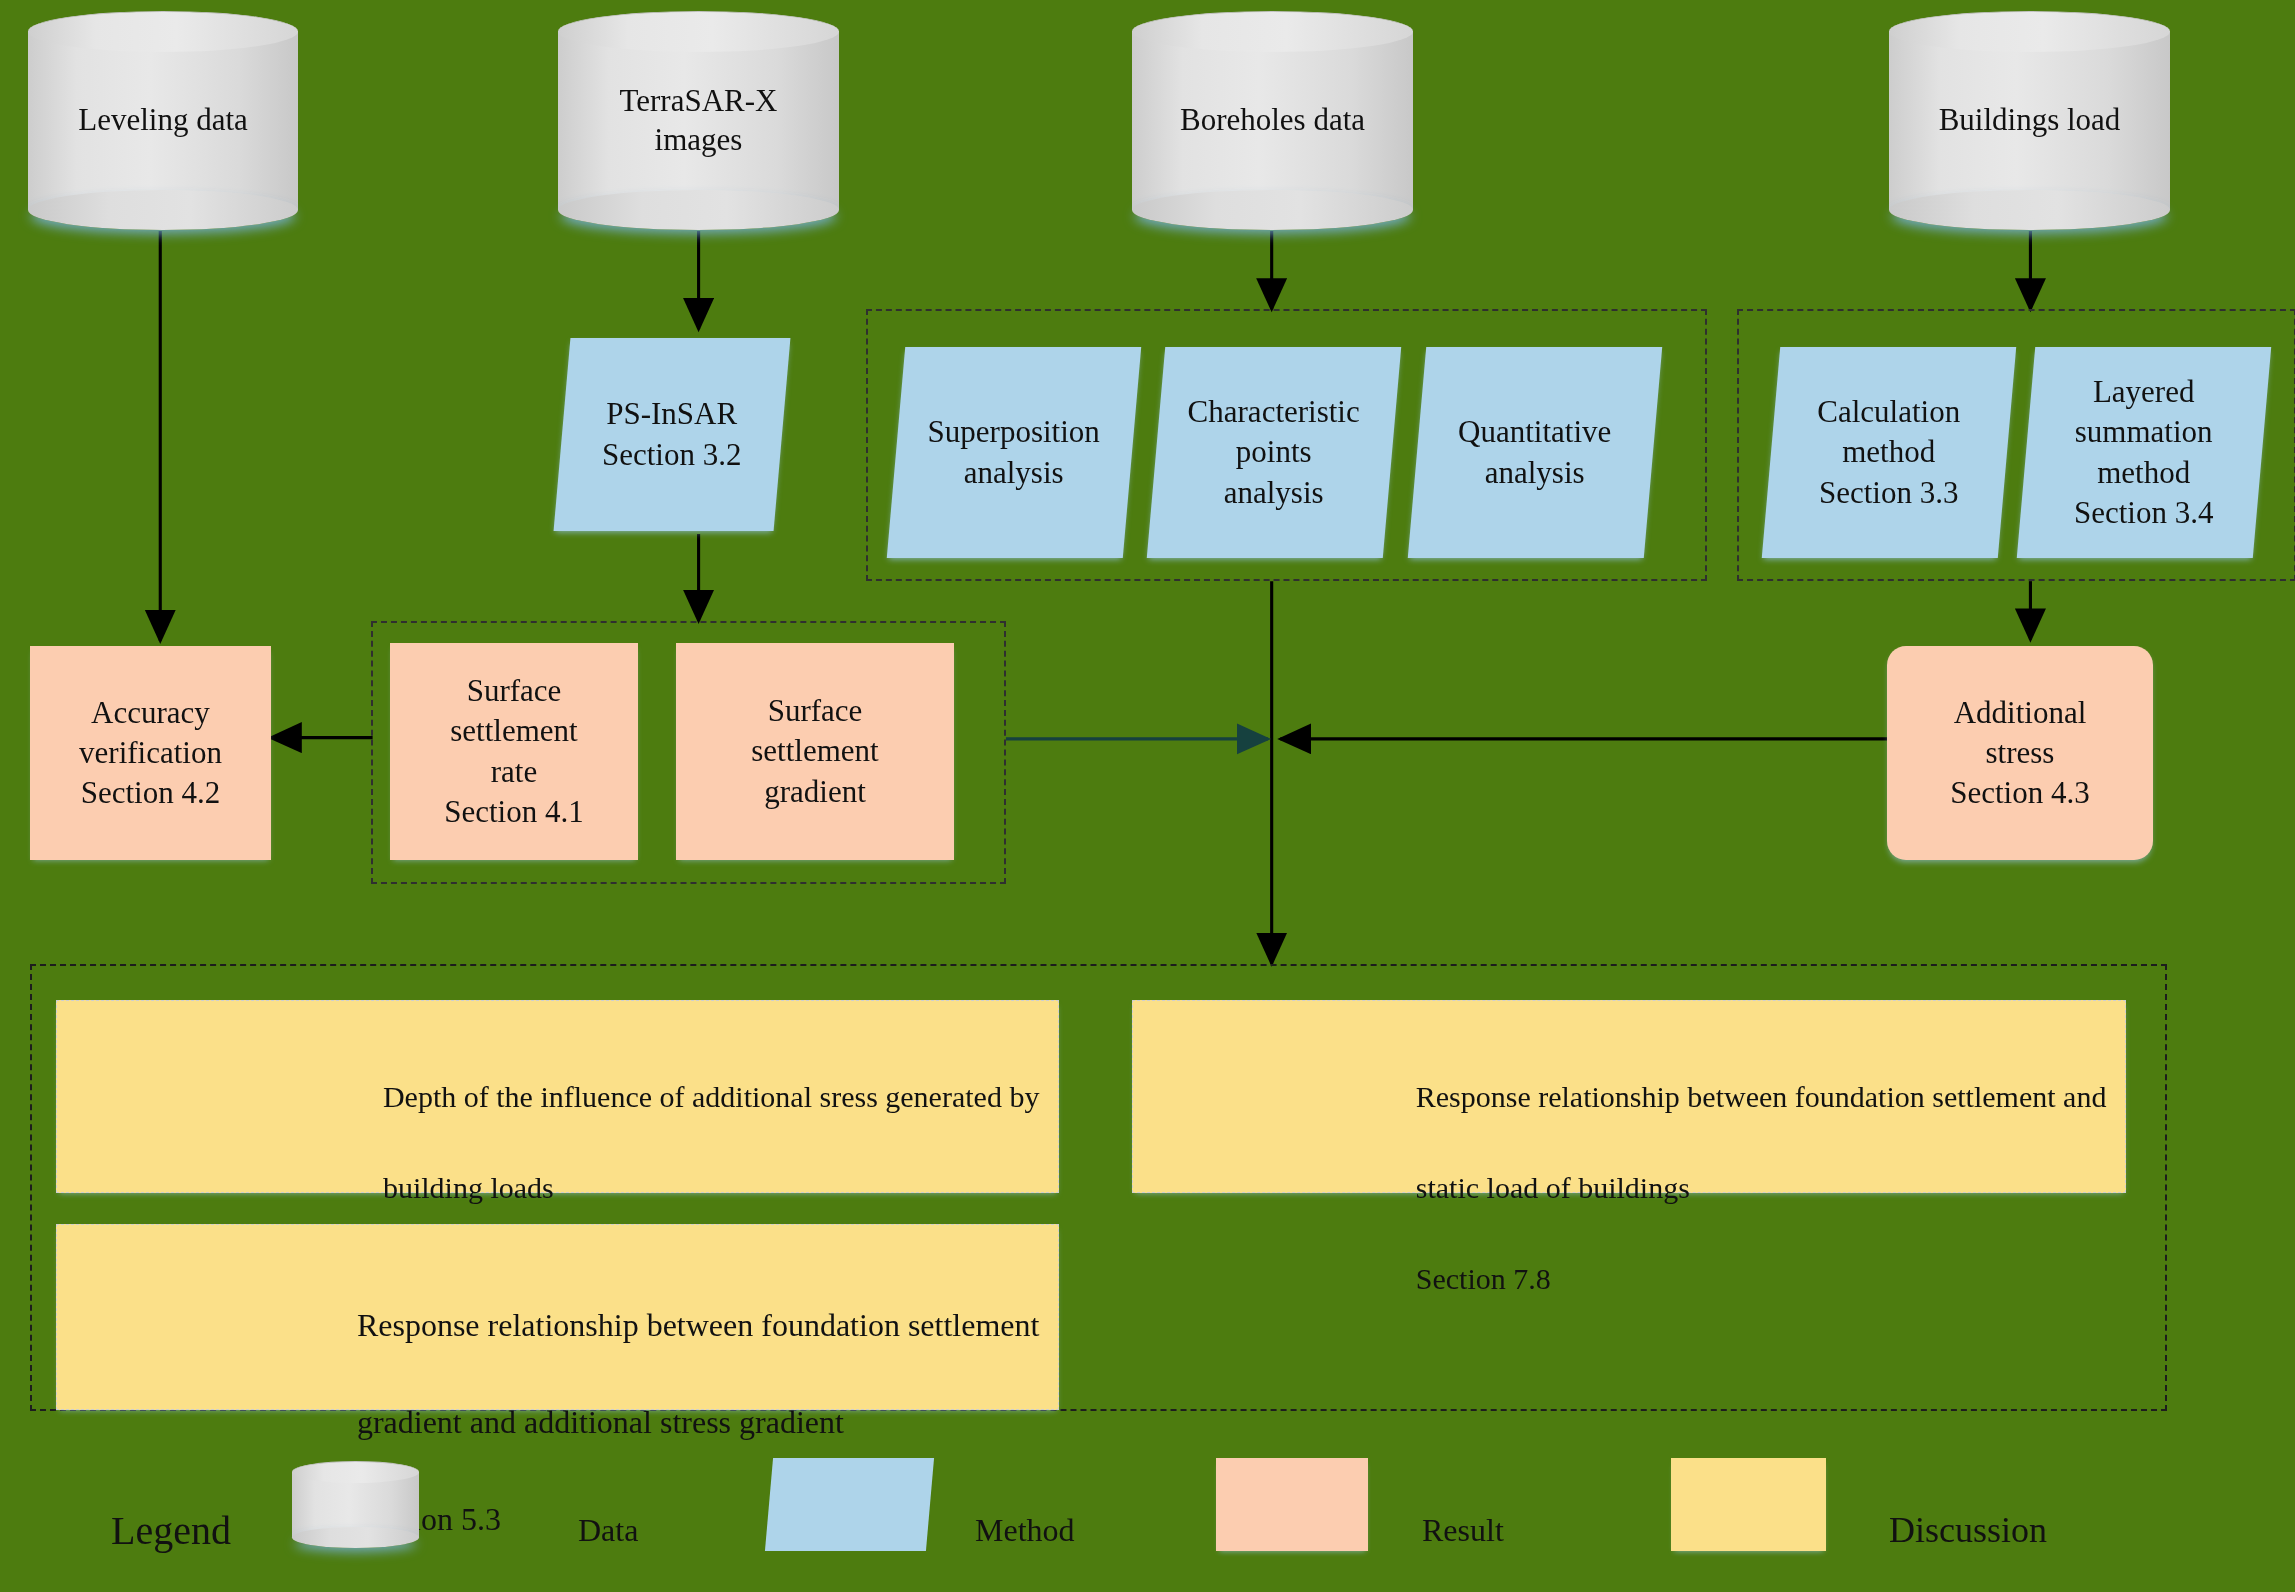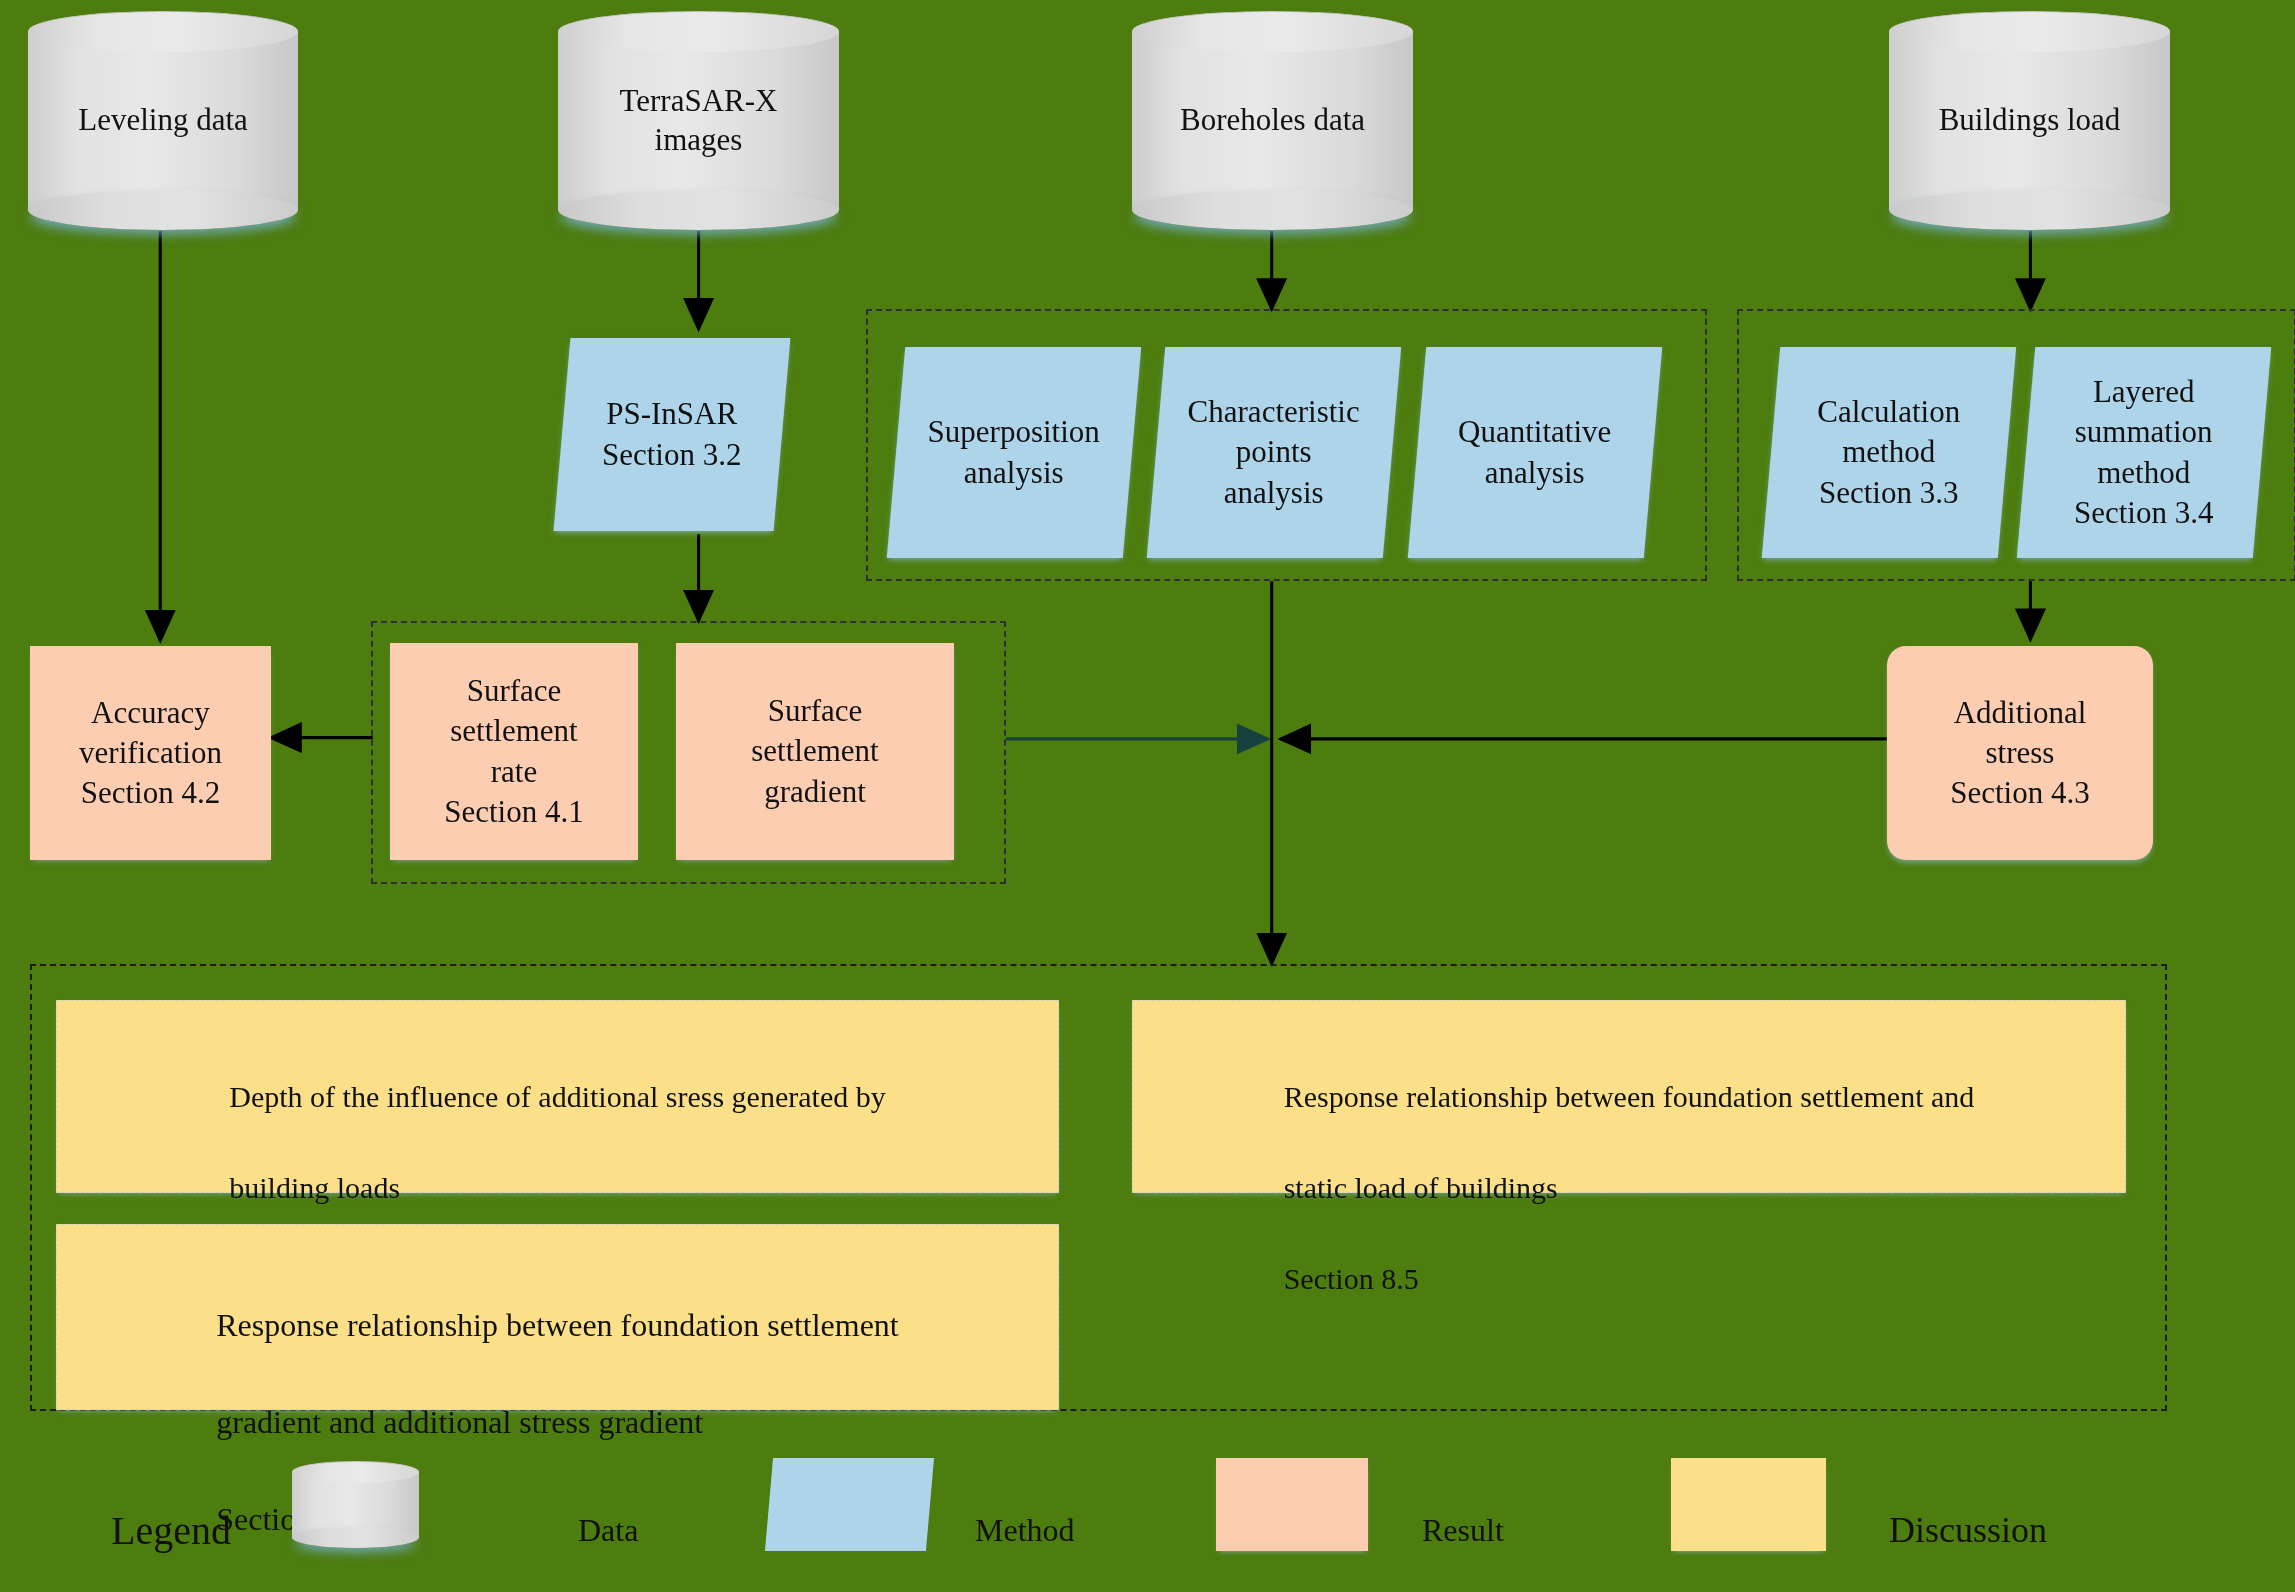--- a/index.html
+++ b/index.html
@@ -67,21 +67,21 @@
   .rect{
     position:absolute;
     box-sizing:border-box;
     display:flex;align-items:center;justify-content:center;
     text-align:center;white-space:pre-line;line-height:1.30;
   }
   .result{ background:#fccdb0; box-shadow:0 3.7px 6.2px -2.5px rgba(150,200,235,.65); }
   .discussion{
     background:#fbe089;
     border:1.9px dashed #cfcfcf;
-    justify-content:center;
+    justify-content:flex-end;
     align-items:flex-start;
     text-align:left;
     box-shadow:0 3.7px 6.2px -2.5px rgba(150,200,235,.65);
   }
   .discussion .inner{padding:27px 18.6px 0 18.6px;line-height:1.52;}
 
   
   .group{
     position:absolute;
     box-sizing:border-box;
@@ -243,21 +243,21 @@
       <div>Depth of the influence of additional sress generated by</div>
       <div>building loads</div>
       <div>Section 5.1</div>
     </div>
   </div>
 
   <div class="rect discussion" style="left:1132px; top:1000px; width:994px; height:193px; font-size:30px;">
     <div class="inner">
       <div>Response relationship between foundation settlement and</div>
       <div>static load of buildings</div>
-      <div>Section 8.5</div>
+      <div>Section 7.8</div>
     </div>
   </div>
 
   <div class="rect discussion" style="left:56px; top:1224px; width:1003px; height:186px; font-size:32px;">
     <div class="inner">
       <div>Response relationship between foundation settlement</div>
       <div>gradient and additional stress gradient</div>
       <div>Section 5.3</div>
     </div>
   </div>

